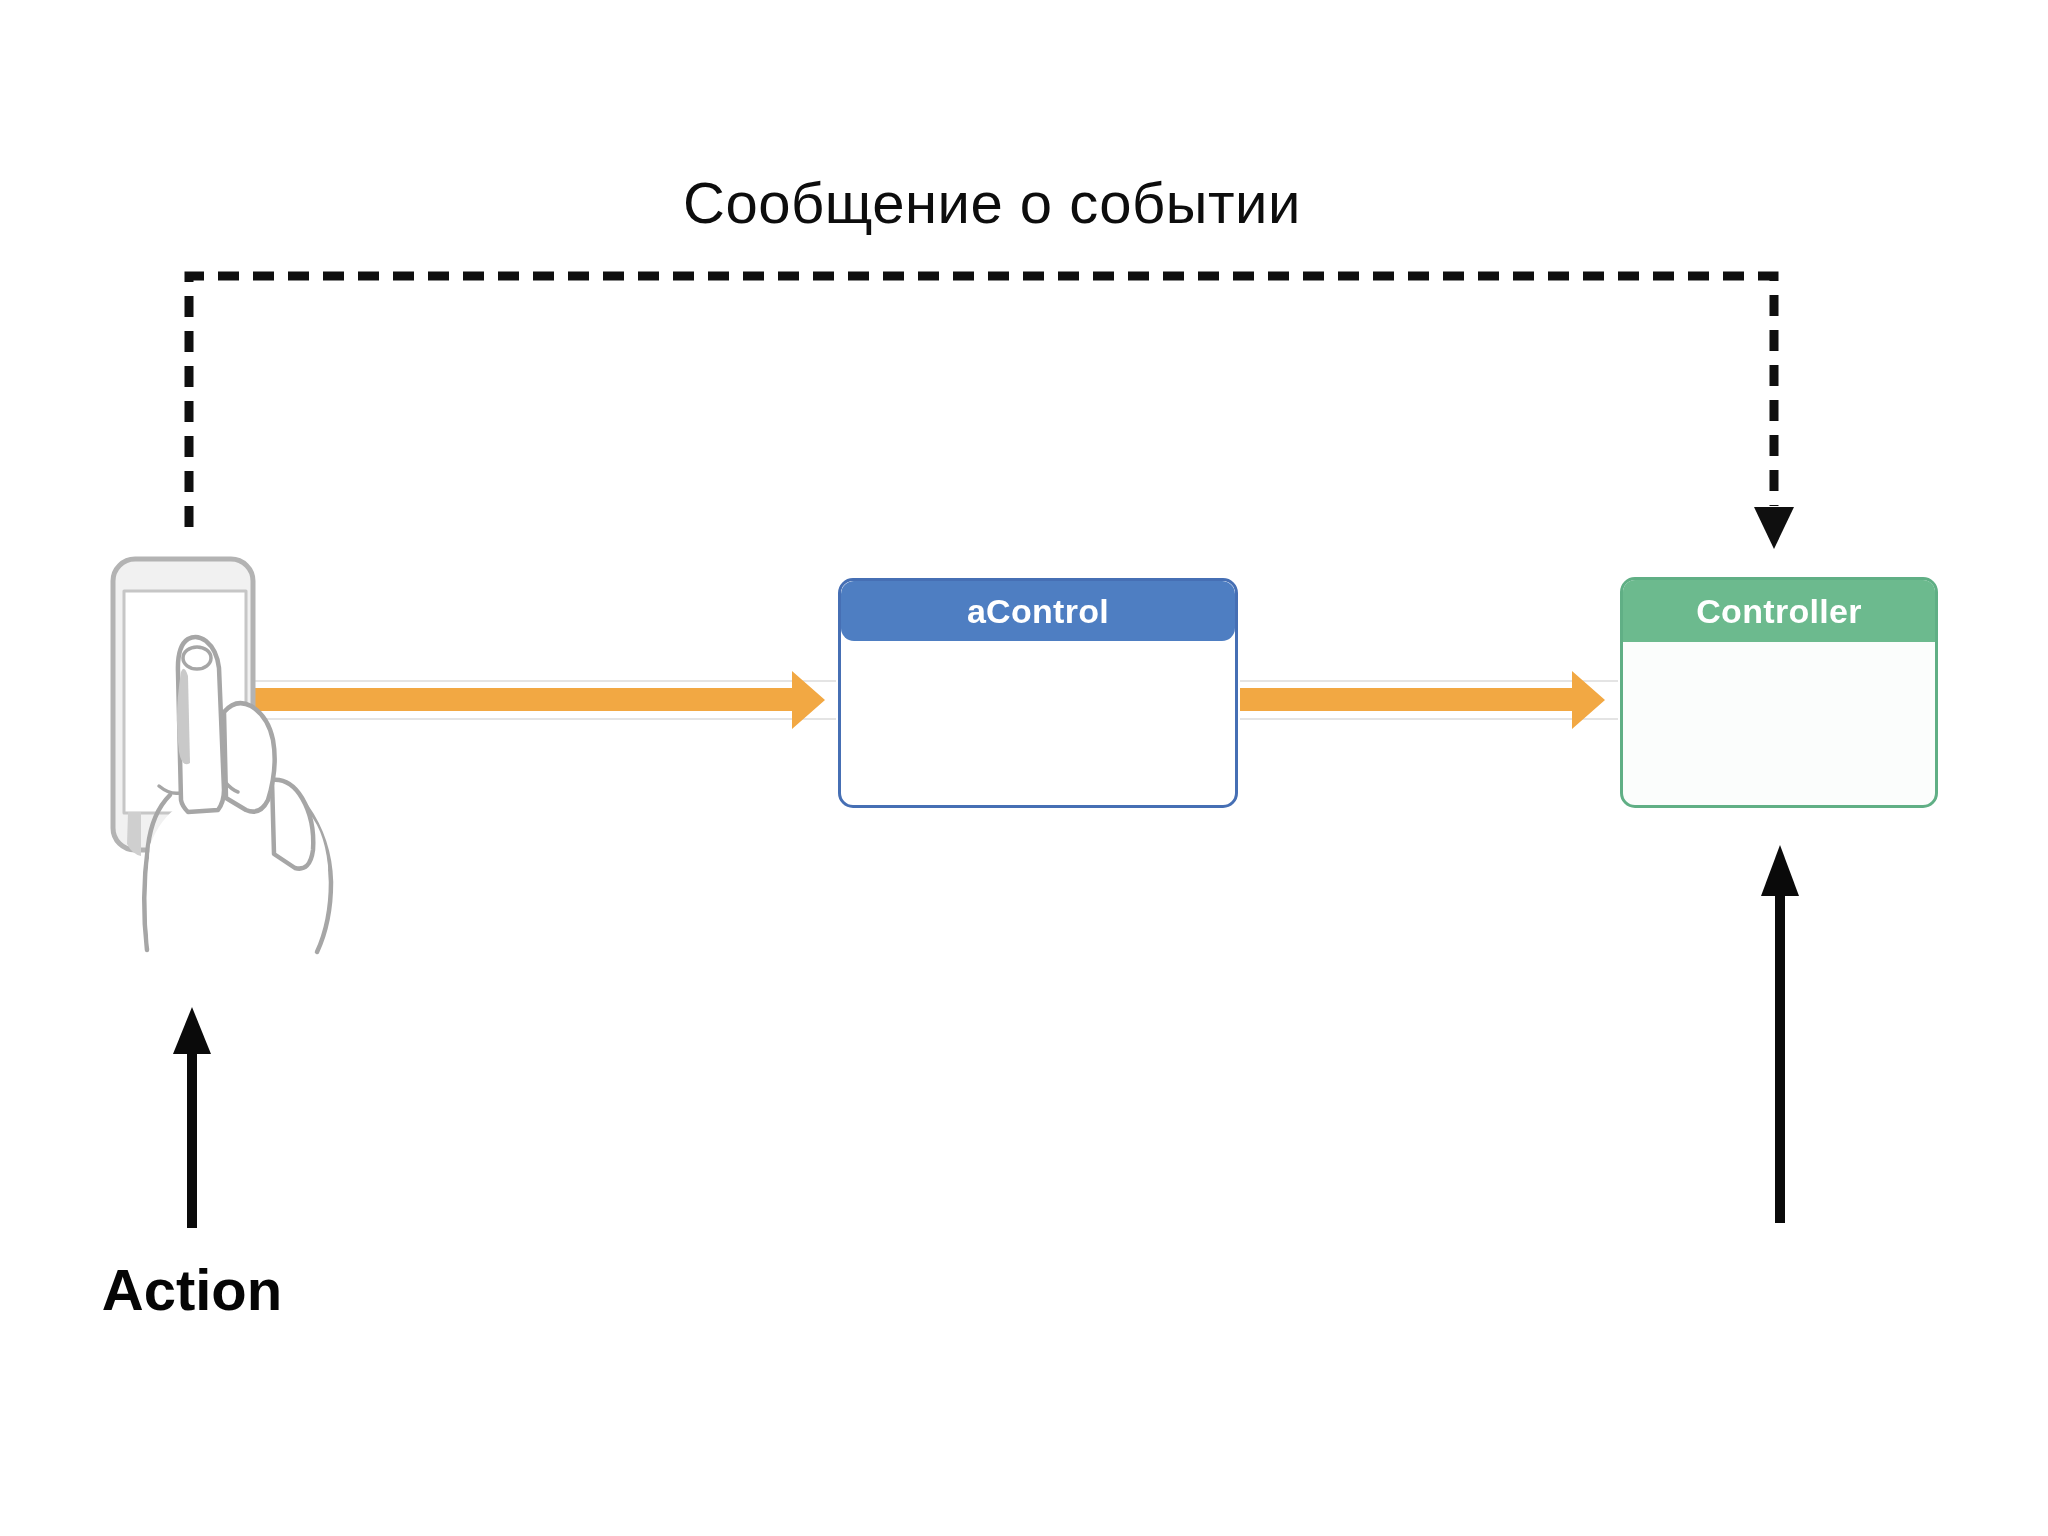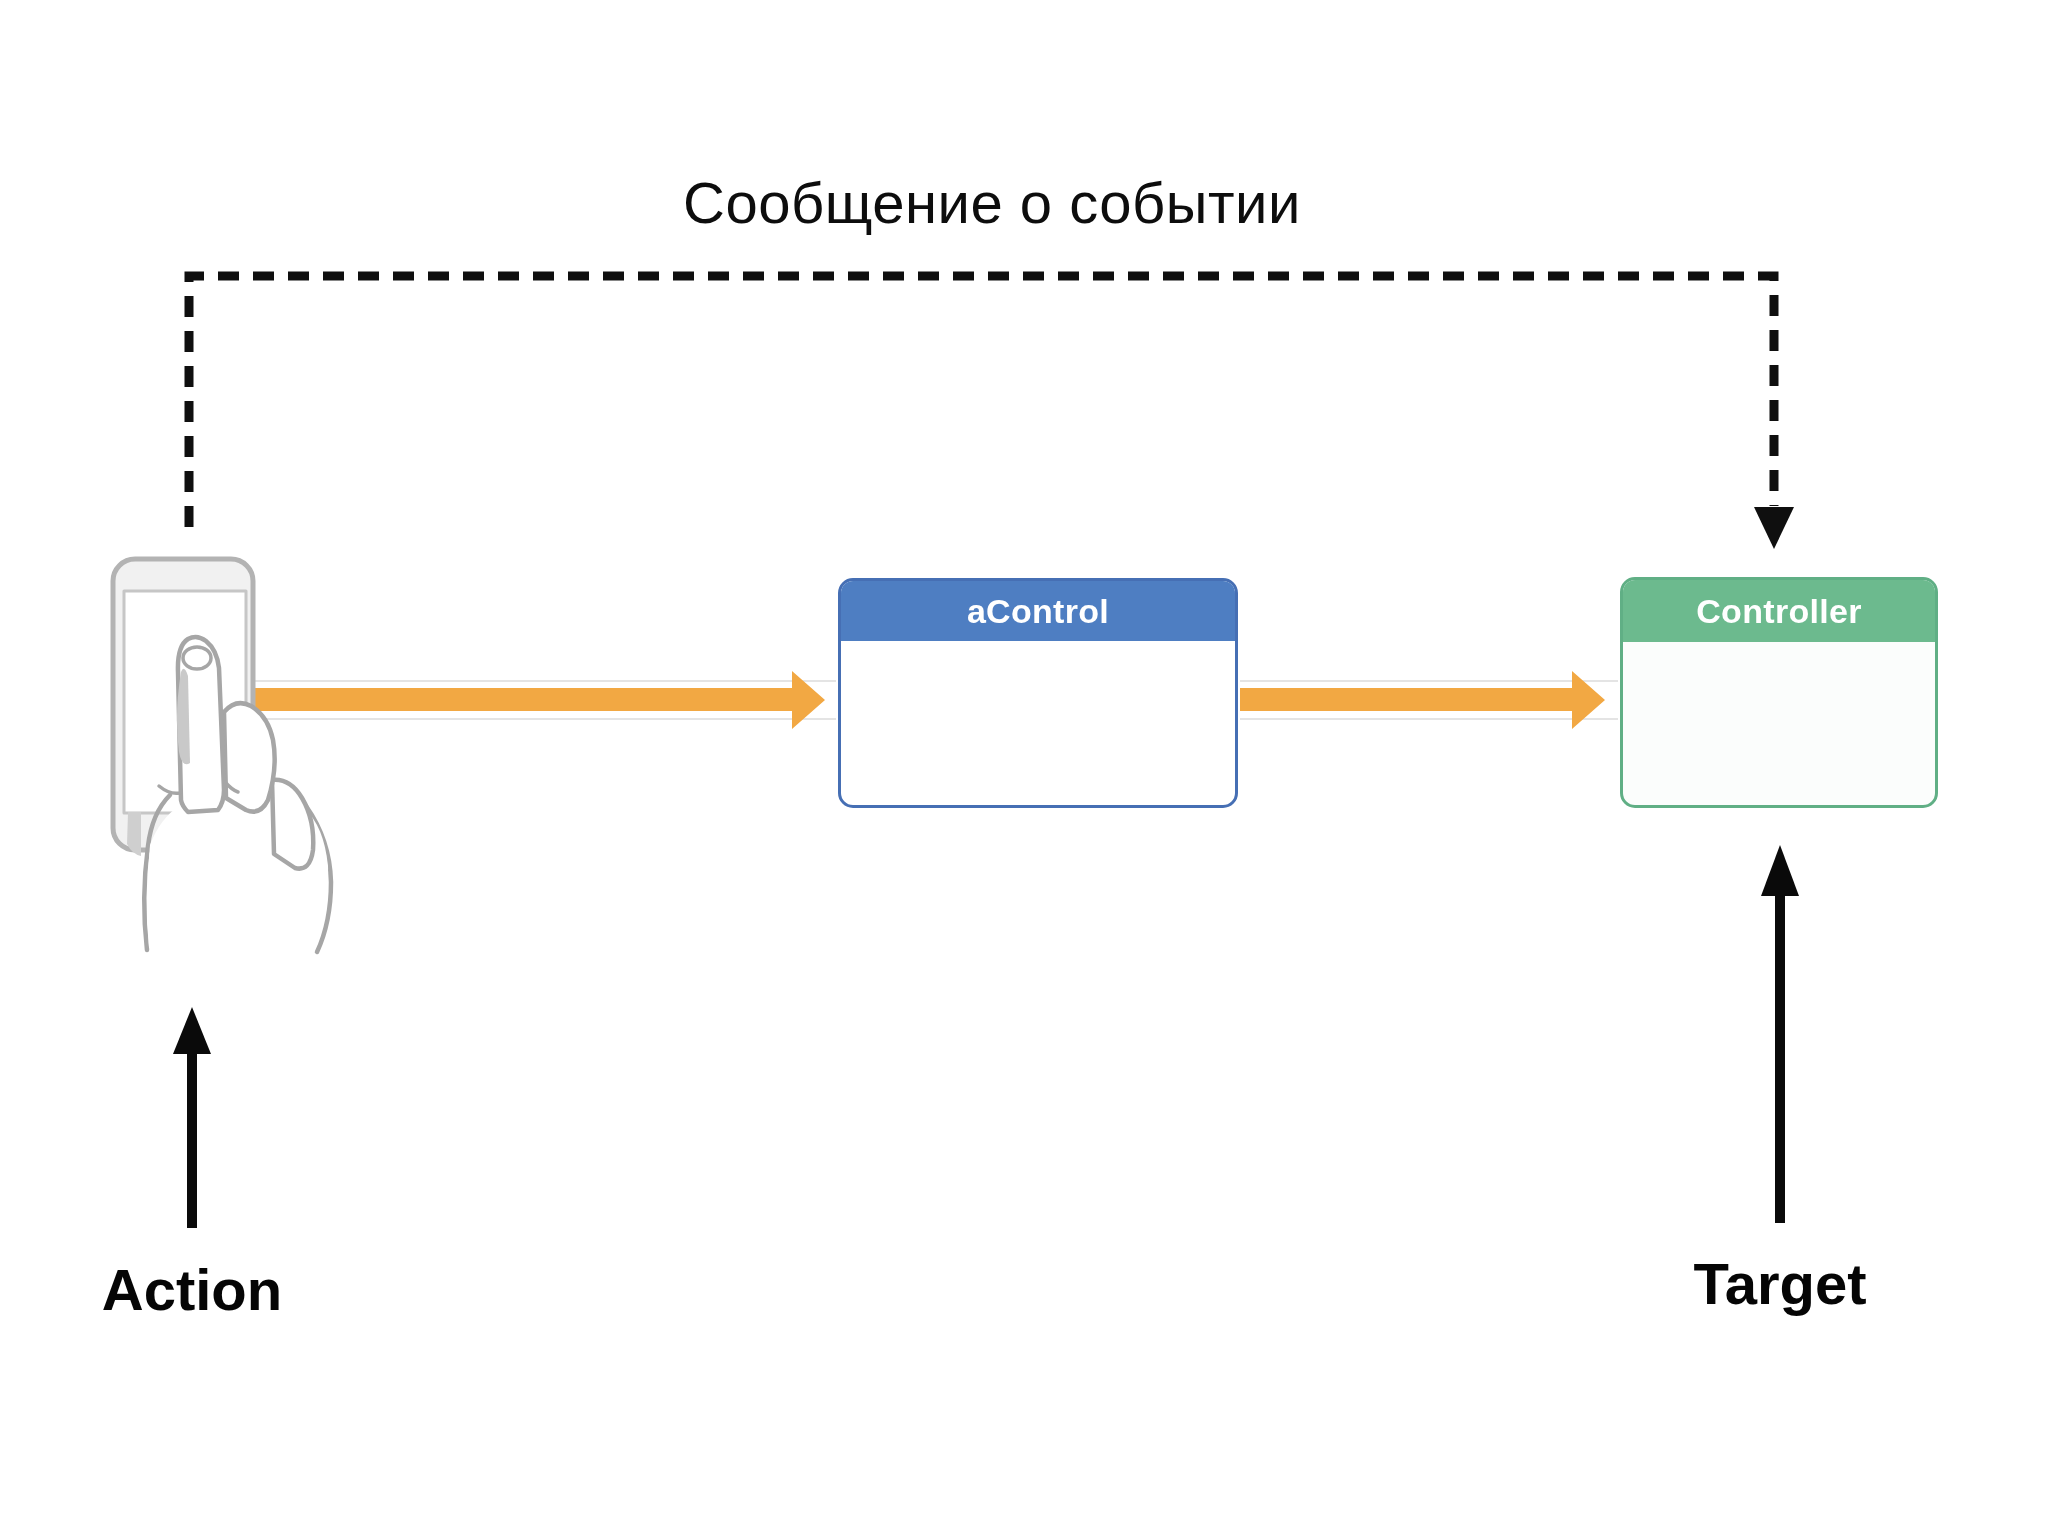--- a/index.html
+++ b/index.html
@@ -33,21 +33,21 @@
   .node-header{
     width:100%;
     display:flex;align-items:center;justify-content:center;
     color:#ffffff;font-weight:700;font-size:34px;
     letter-spacing:0.3px;
   }
   .node-control{
     left:838px;top:578px;width:400px;height:230px;
     border:3px solid #466fb4;
   }
-  .node-control .node-header{height:60px;background:#4e7ec2;}
+  .node-control .node-header{height:60px;background:#4e7ec2;border-radius:13px;}
   .node-controller{
     left:1620px;top:577px;width:318px;height:231px;
     border:3px solid #60af85;
     background:#fbfdfc;
   }
   .node-controller .node-header{height:62px;background:#6cba8e;align-items:center;}
   .anno-label{
     position:absolute;
     text-align:center;
     font-size:58px;font-weight:700;color:#050505;
@@ -123,15 +123,14 @@
     </div>
   </div>
 
   <div class="node node-controller">
     <div class="node-header">
       <span>Controller</span>
     </div>
   </div>
 
   <div class="anno-label anno-action">Action</div>
-  <div class="anno-label anno-target">Target</div>
 
 </div>
 
 </body></html>

